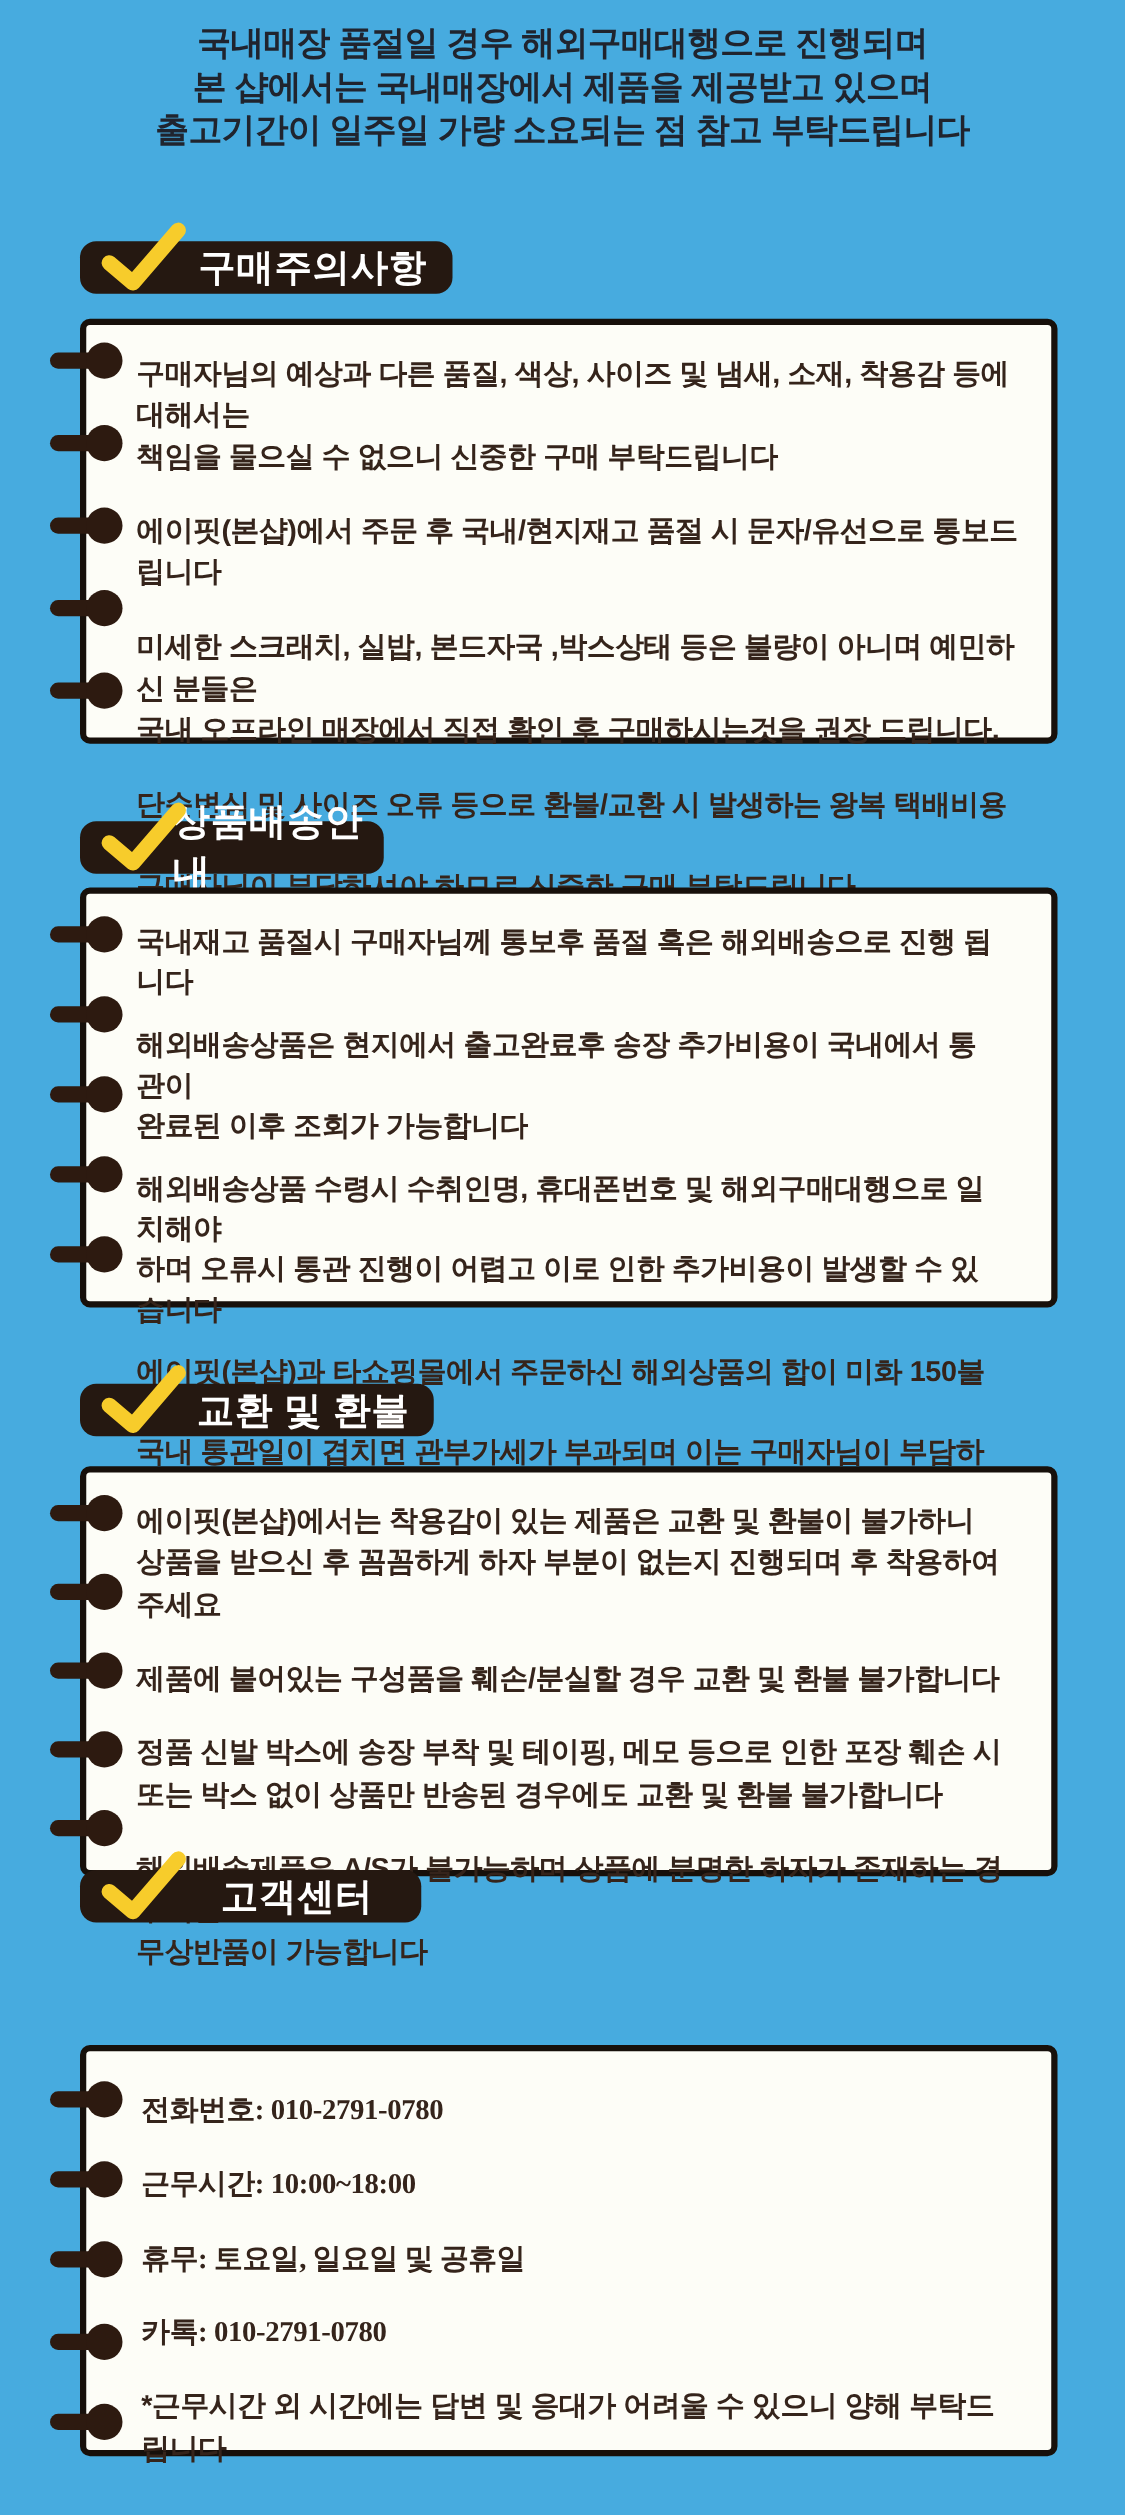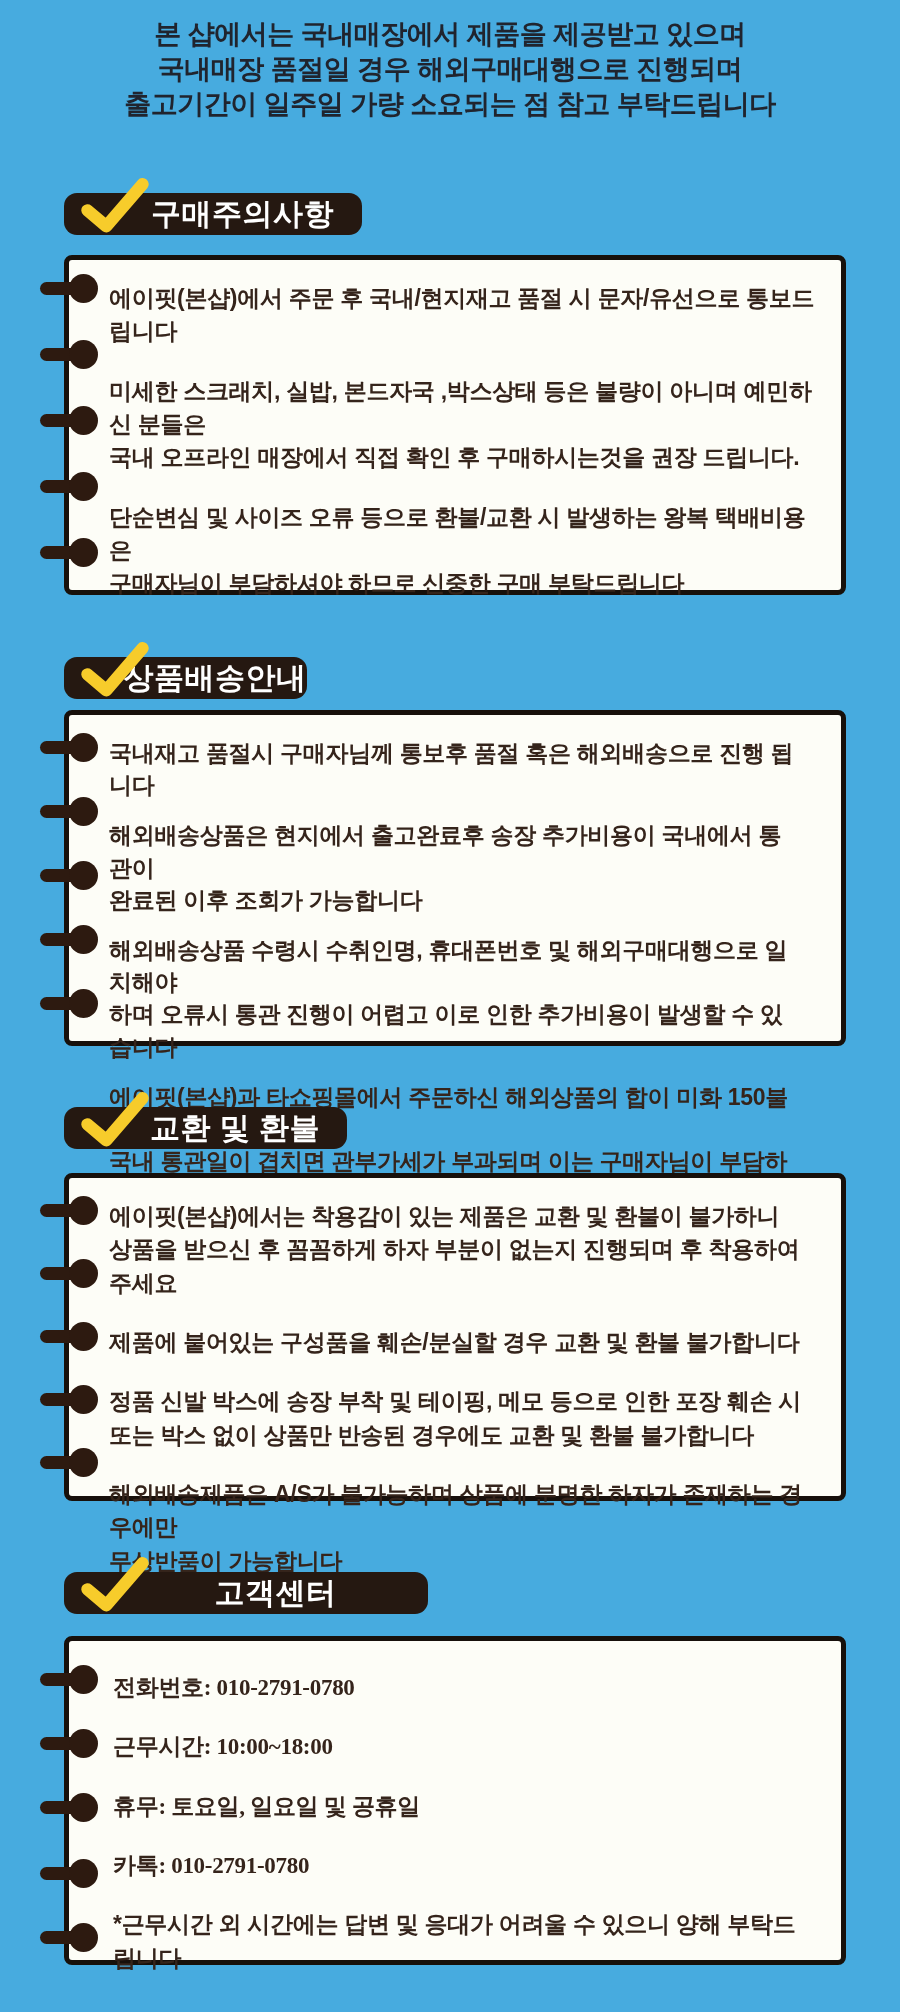--- a/index.html
+++ b/index.html
@@ -16,21 +16,21 @@
     position:absolute;top:17px;left:0;width:900px;
     text-align:center;font-weight:800;font-size:27px;line-height:35px;
     color:#20242e;letter-spacing:-0.5px;
   }
 
   
   .badge{
     position:absolute;height:42px;left:64px;
     background:#251811;border-radius:13px;
     display:flex;align-items:center;justify-content:center;
-    padding-left:59px;box-sizing:border-box;
+    padding-left:74px;box-sizing:border-box;
     color:#ffffff;font-weight:800;font-size:30px;letter-spacing:0.5px;
   }
   .badge .check{
     position:absolute;left:13px;top:-16px;width:76px;height:58px;
   }
 
   
   .box{
     position:absolute;left:64px;width:782px;
     background:#fdfdf7;border:5px solid #17100b;border-radius:8px;
@@ -64,38 +64,40 @@
     margin:6px 0 0 0;font-size:21px;font-weight:700;color:#32231a;
     letter-spacing:-0.5px;
   }
 </style>
 </head>
 <body>
 
 <div class="page">
 
   <div class="header">
+    <div>국내매장 품절일 경우 해외구매대행으로 진행되며</div>
     <div>본 샵에서는 국내매장에서 제품을 제공받고 있으며</div>
-    <div>국내매장 품절일 경우 해외구매대행으로 진행되며</div>
     <div>출고기간이 일주일 가량 소요되는 점 참고 부탁드립니다</div>
   </div>
 
   <div class="badge" style="top:193px;width:298px;">
     <svg class="check" viewBox="0 0 100 80">
       <path d="M12 46 L38 68 L88 10" fill="none" stroke="#f7cc2b" stroke-width="17" stroke-linecap="round" stroke-linejoin="round"></path>
     </svg>
     <span>구매주의사항</span>
   </div>
   <div class="box" style="top:255px;height:340px;">
     <div class="pin" style="top:22px;"></div>
     <div class="pin" style="top:88px;"></div>
     <div class="pin" style="top:154px;"></div>
     <div class="pin" style="top:220px;"></div>
     <div class="pin" style="top:286px;"></div>
     <div class="content">
+      <p>구매자님의 예상과 다른 품질, 색상, 사이즈 및 냄새, 소재, 착용감 등에 대해서는
+책임을 물으실 수 없으니 신중한 구매 부탁드립니다</p>
       <p>에이핏(본샵)에서 주문 후 국내/현지재고 품절 시 문자/유선으로 통보드립니다</p>
       <p>미세한 스크래치, 실밥, 본드자국 ,박스상태 등은 불량이 아니며 예민하신 분들은
 국내 오프라인 매장에서 직접 확인 후 구매하시는것을 권장 드립니다.</p>
       <p>단순변심 및 사이즈 오류 등으로 환불/교환 시 발생하는 왕복 택배비용은
 구매자님이 부담하셔야 하므로 신중한 구매 부탁드립니다</p>
     </div>
   </div>
 
   <div class="badge" style="top:657px;width:243px;">
     <svg class="check" viewBox="0 0 100 80">
@@ -137,21 +139,21 @@
       <p>에이핏(본샵)에서는 착용감이 있는 제품은 교환 및 환불이 불가하니
 상품을 받으신 후 꼼꼼하게 하자 부분이 없는지 진행되며 후 착용하여주세요</p>
       <p>제품에 붙어있는 구성품을 훼손/분실할 경우 교환 및 환불 불가합니다</p>
       <p>정품 신발 박스에 송장 부착 및 테이핑, 메모 등으로 인한 포장 훼손 시
 또는 박스 없이 상품만 반송된 경우에도 교환 및 환불 불가합니다</p>
       <p>해외배송제품은 A/S가 불가능하며 상품에 분명한 하자가 존재하는 경우에만
 무상반품이 가능합니다</p>
     </div>
   </div>
 
-  <div class="badge" style="top:1572px;width:364px;">
+  <div class="badge" style="top:1496px;width:273px;">
     <svg class="check" viewBox="0 0 100 80">
       <path d="M12 46 L38 68 L88 10" fill="none" stroke="#f7cc2b" stroke-width="17" stroke-linecap="round" stroke-linejoin="round"></path>
     </svg>
     <span>고객센터</span>
   </div>
   <div class="box cc" style="top:1636px;height:329px;">
     <div class="pin" style="top:32px;"></div>
     <div class="pin" style="top:96px;"></div>
     <div class="pin" style="top:160px;"></div>
     <div class="pin" style="top:226px;"></div>

